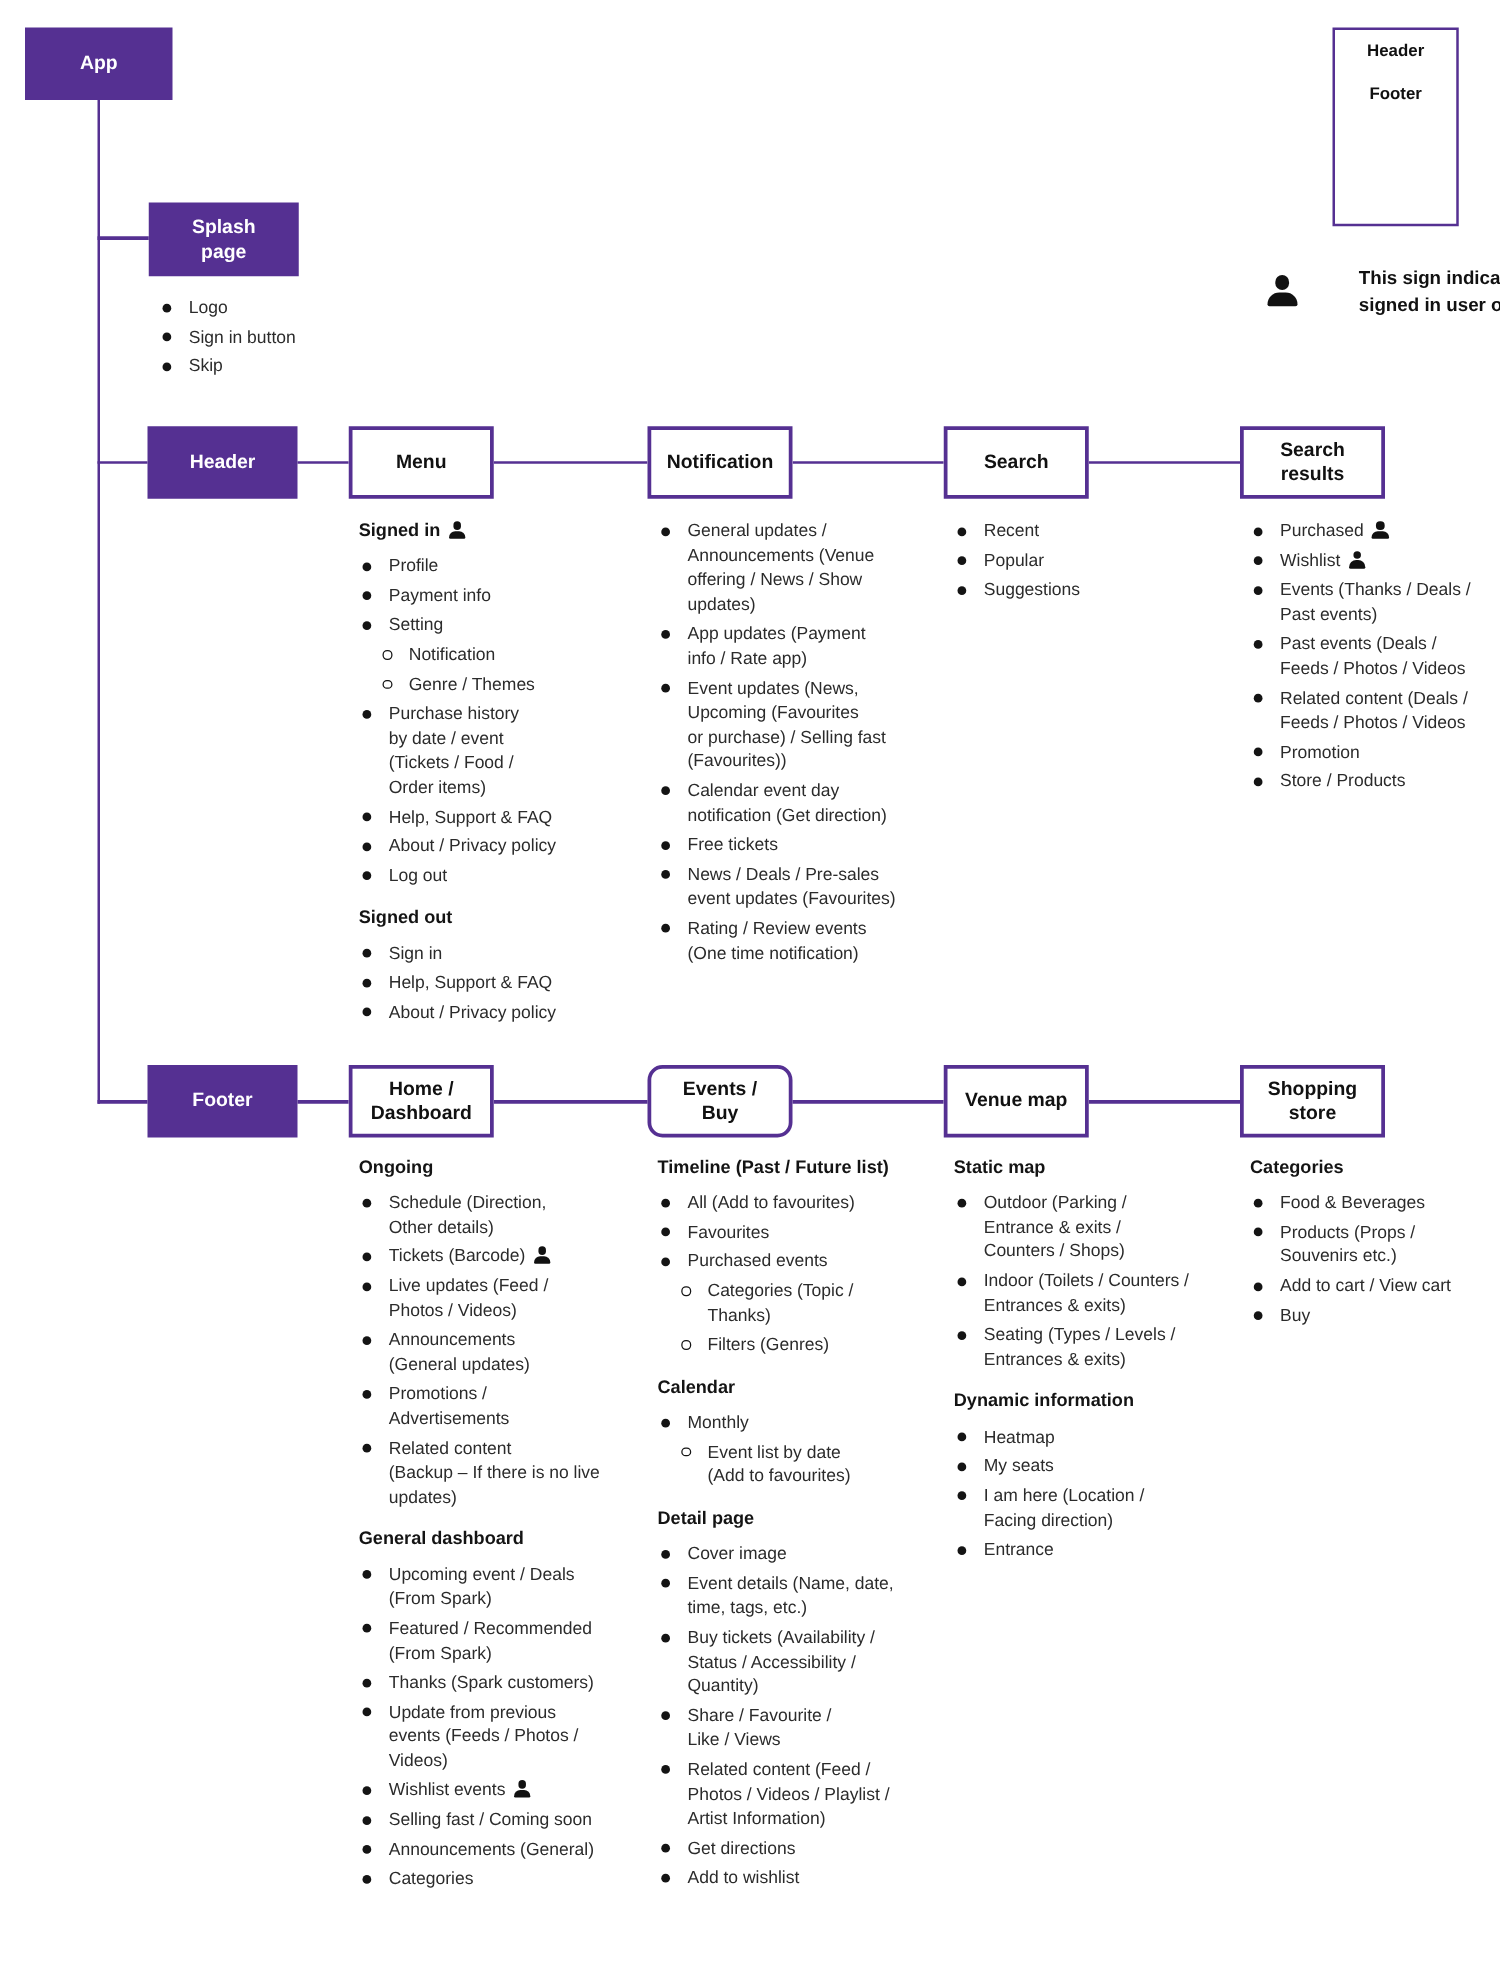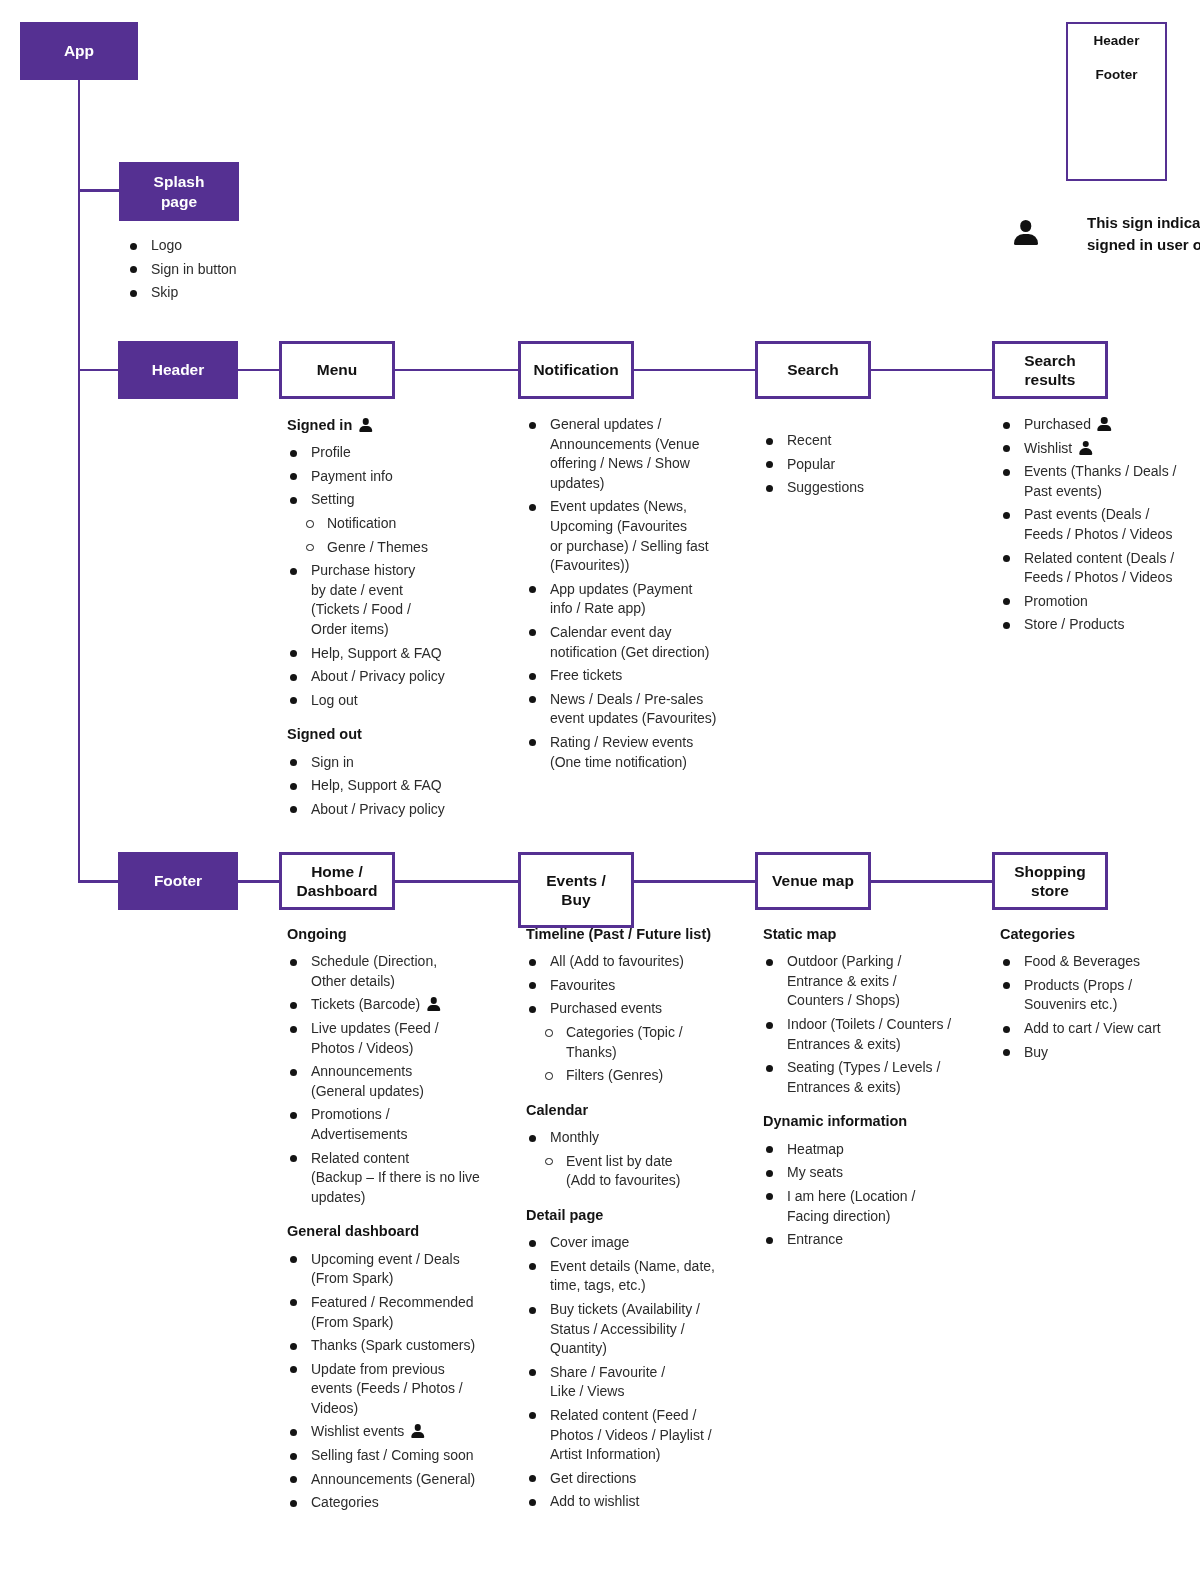--- a/index.html
+++ b/index.html
@@ -132,30 +132,30 @@
           <div class="heading">Signed out</div>
           <div class="item">Sign in</div>
           <div class="item">Help, Support &amp; FAQ</div>
           <div class="item">About / Privacy policy</div>
         </div>
       </div>
       <div class="wbox" style="left: 518px; top: 341px; width: 116px; height: 58px;">Notification</div>
       <div class="col" style="left: 518px; top: 415px;">
         <div class="section">
           <div class="item">General updates /<br>Announcements (Venue<br>offering / News / Show<br>updates)</div>
+          <div class="item">App updates (Payment<br>info / Rate app)</div>
           <div class="item">Event updates (News,<br>Upcoming (Favourites<br>or purchase) / Selling fast<br>(Favourites))</div>
-          <div class="item">App updates (Payment<br>info / Rate app)</div>
           <div class="item">Calendar event day<br>notification (Get direction)</div>
           <div class="item">Free tickets</div>
           <div class="item">News / Deals / Pre-sales<br>event updates (Favourites)</div>
           <div class="item">Rating / Review events<br>(One time notification)</div>
         </div>
       </div>
       <div class="wbox" style="left: 755px; top: 341px; width: 116px; height: 58px;">Search</div>
-      <div class="col" style="left: 755px; top: 431px;">
+      <div class="col" style="left: 755px; top: 415px;">
         <div class="section">
           <div class="item">Recent</div>
           <div class="item">Popular</div>
           <div class="item">Suggestions</div>
         </div>
       </div>
       <div class="wbox" style="left: 992px; top: 341px; width: 116px; height: 58px;">Search
 results</div>
       <div class="col" style="left: 992px; top: 415px;">
         <div class="section">
@@ -185,21 +185,21 @@
           <div class="item">Upcoming event / Deals<br>(From Spark)</div>
           <div class="item">Featured / Recommended<br>(From Spark)</div>
           <div class="item">Thanks (Spark customers)</div>
           <div class="item">Update from previous<br>events (Feeds / Photos /<br>Videos)</div>
           <div class="item">Wishlist events<span class="person"></span></div>
           <div class="item">Selling fast / Coming soon</div>
           <div class="item">Announcements (General)</div>
           <div class="item">Categories</div>
         </div>
       </div>
-      <div class="wbox" style="left: 518px; top: 852px; width: 116px; height: 76px;">Events /
+      <div class="wbox" style="left: 518px; top: 852px; width: 116px; height: 58px; border-radius: 12px;">Events /
 Buy</div>
       <div class="col" style="left: 518px; top: 924px;">
         <div class="section">
           <div class="heading">Timeline (Past / Future list)</div>
           <div class="item">All (Add to favourites)</div>
           <div class="item">Favourites</div>
           <div class="item">Purchased events</div>
           <div class="item l2">Categories (Topic /<br>Thanks)</div>
           <div class="item l2">Filters (Genres)</div>
         </div>

